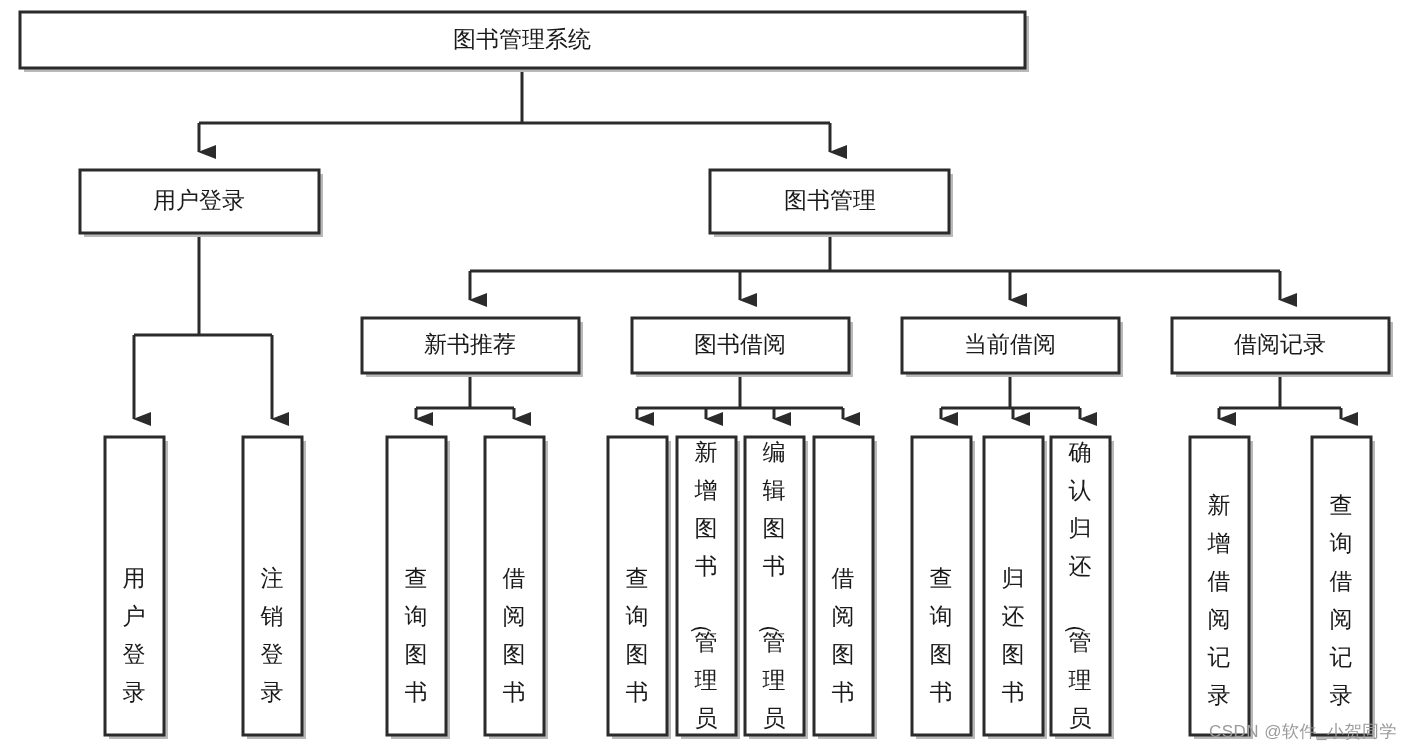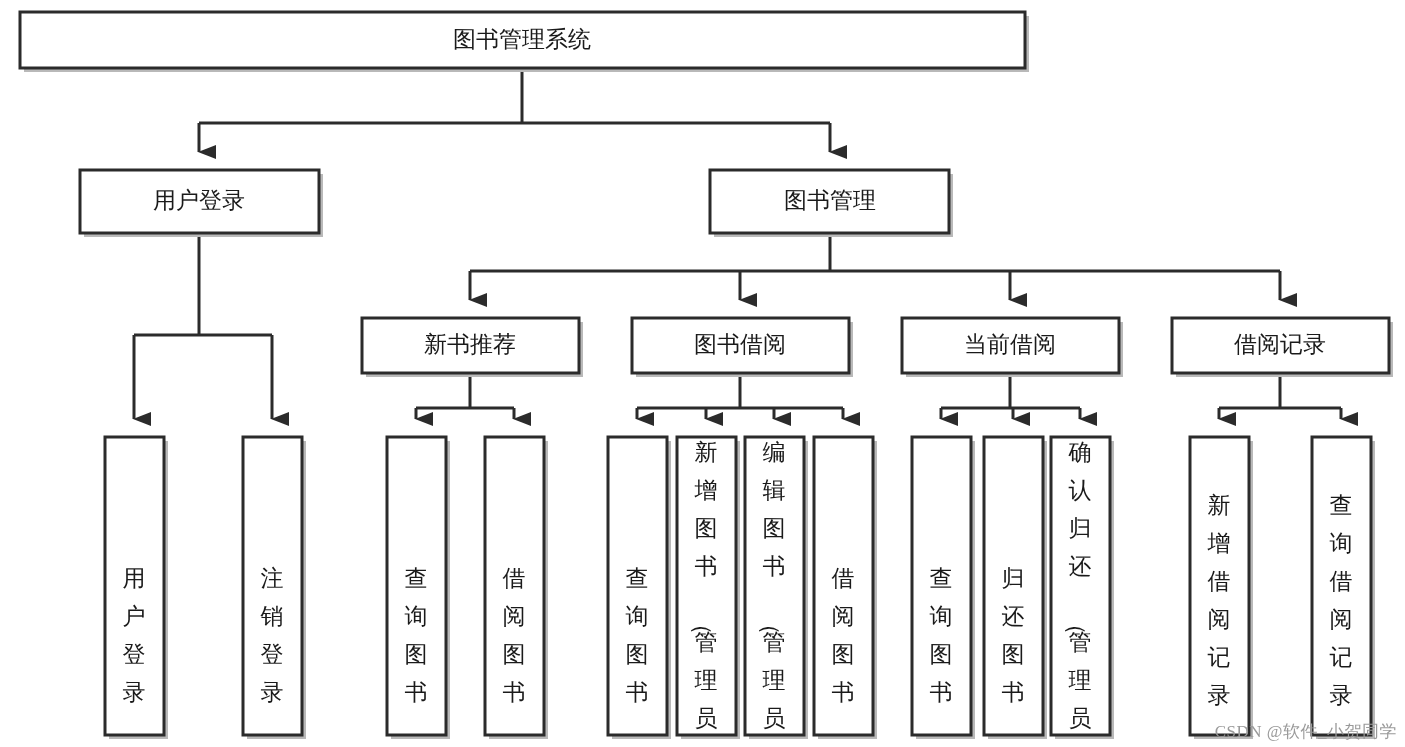--- a/index.html
+++ b/index.html
@@ -23,21 +23,21 @@
   }
   .node-label-vert{
     fill:#1a1a1a;
     font-family:"Liberation Sans","DejaVu Sans",sans-serif;
     font-size:23px;
     text-anchor:middle;
   }
   .watermark{
     position:absolute;
     right:8px;bottom:4px;
-    font-family:Liberation Serif, serif;
+    font-family:Liberation Sans, sans-serif;
     font-size:17px;
     color:#9a9a9a;
     white-space:nowrap;
     letter-spacing:0.5px;
   }
 </style>
 </head>
 <body>
 
 <div id="diagram-root">

